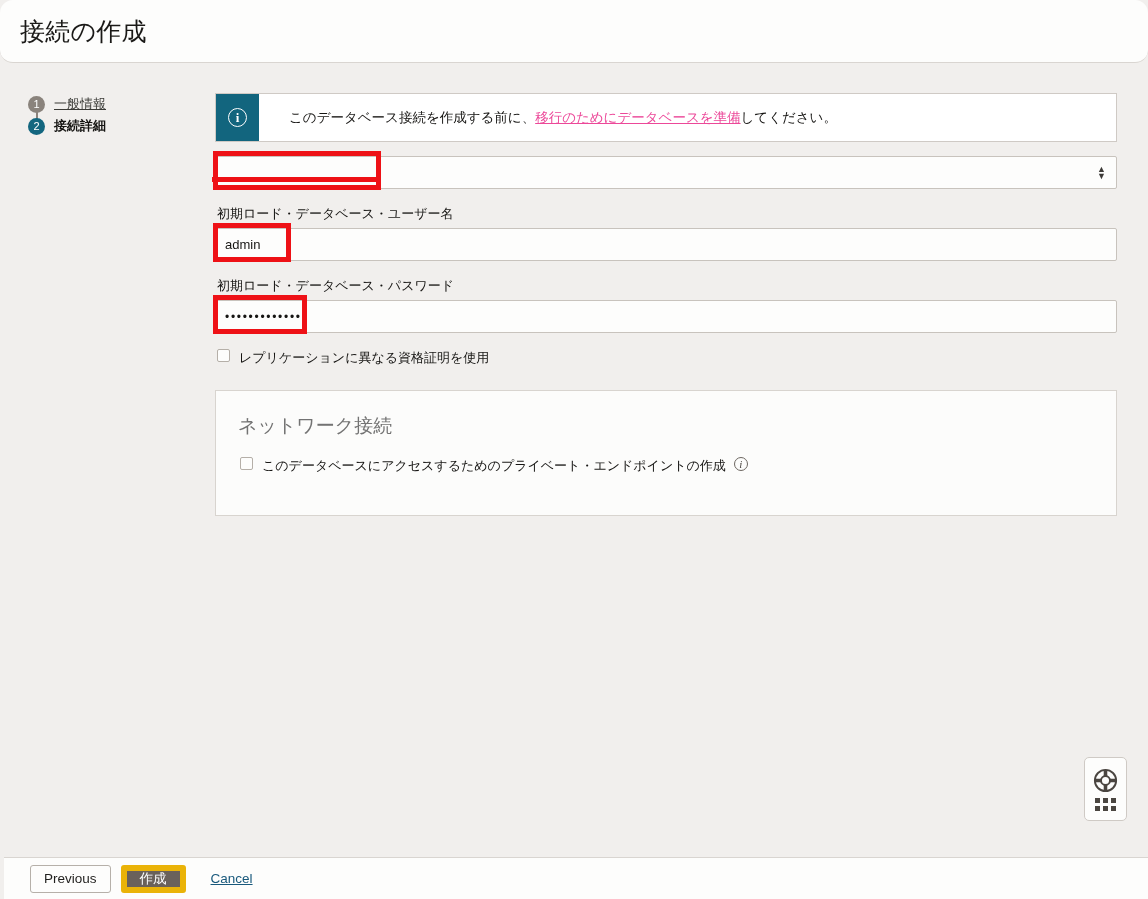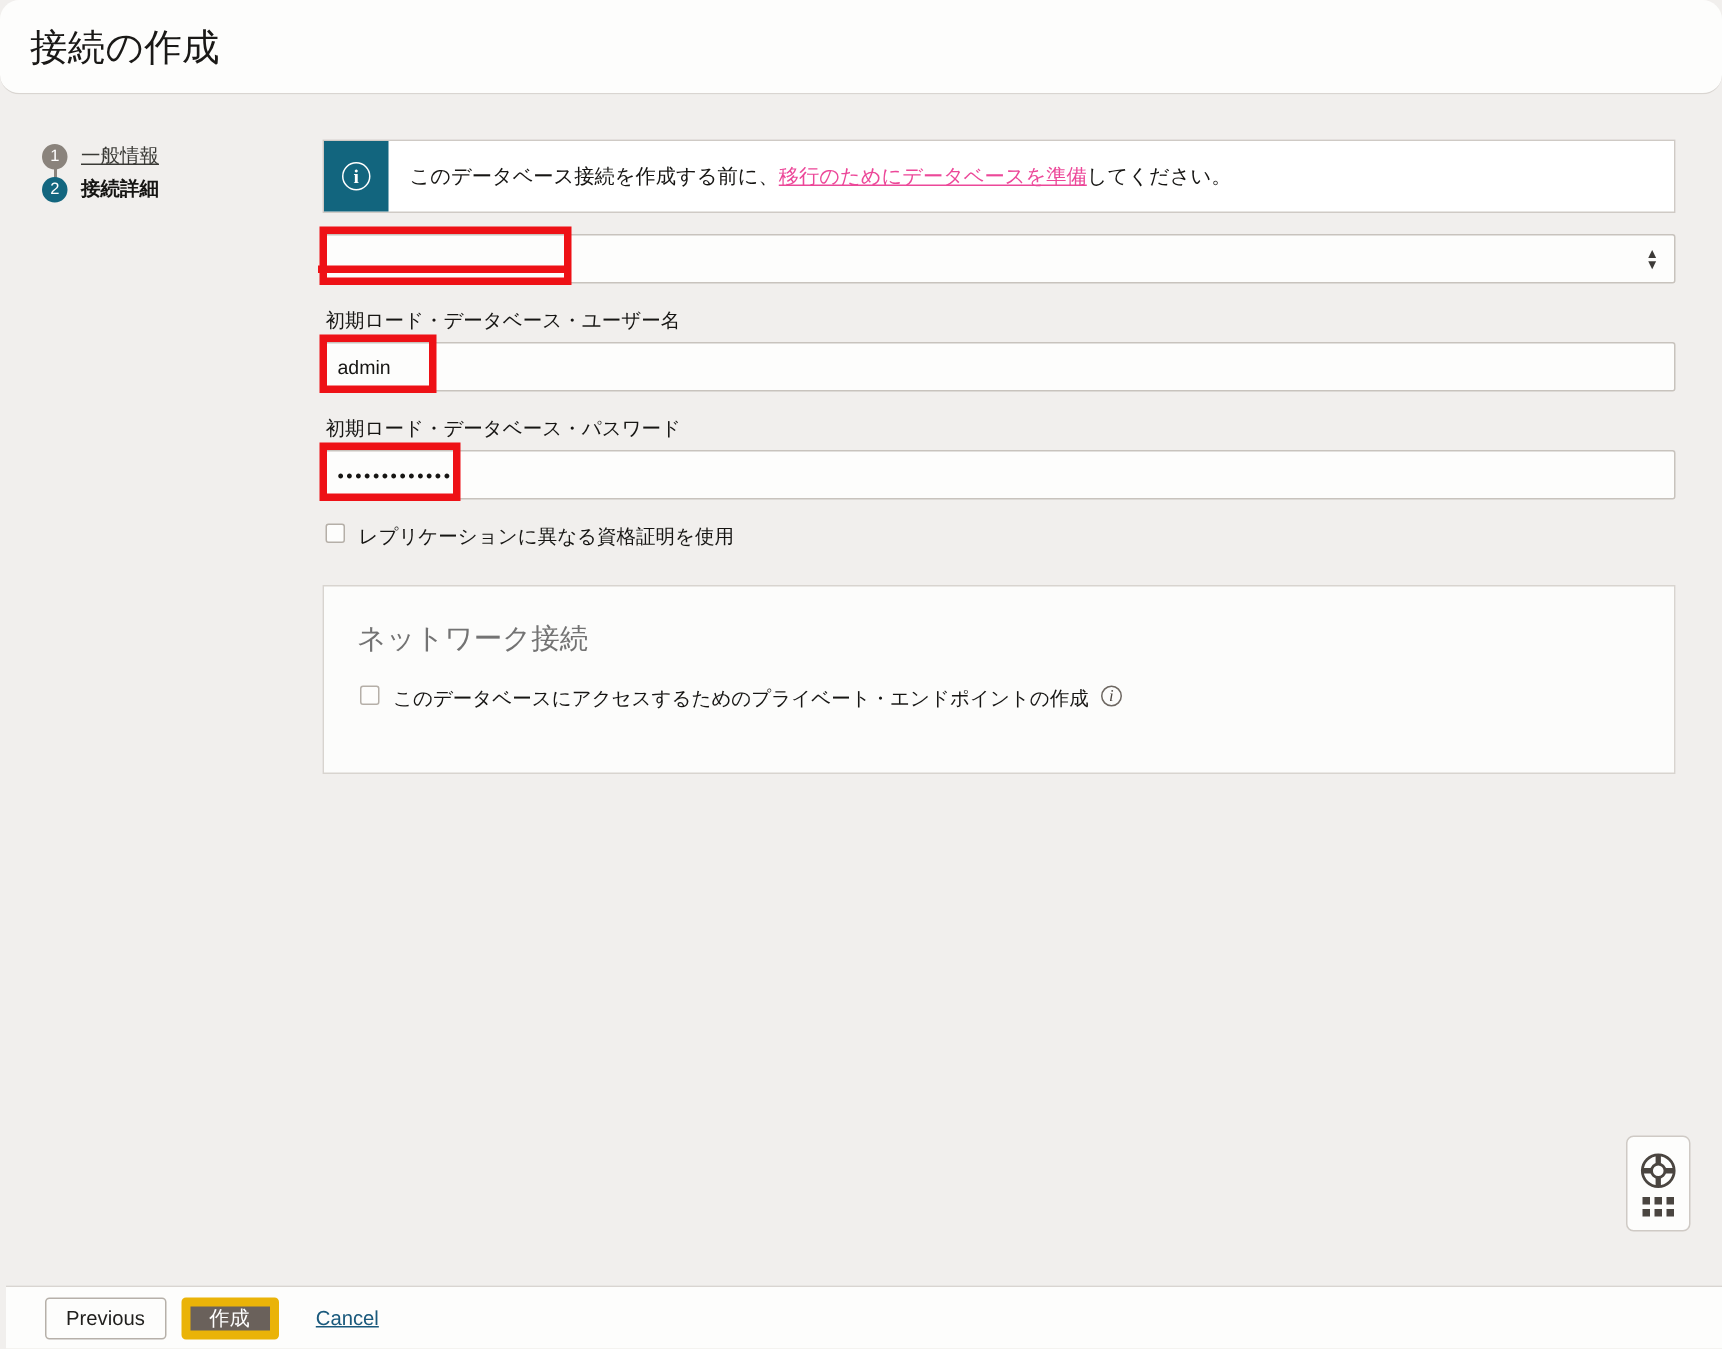--- a/index.html
+++ b/index.html
@@ -120,21 +120,21 @@
     font-size: 13px;
     line-height: 17px;
     text-align: center;
     font-family: "Liberation Serif", serif;
     font-style: normal;
     font-weight: bold;
   }
   #info-banner .msg {
     display: flex;
     align-items: center;
-    padding: 0 14px;
+    padding: 0 30px;
     font-size: 13.5px;
     color: #161513;
   }
   a.inline-link {
     color: #ec4899;
     text-decoration: underline;
     cursor: pointer;
   }
 
   

